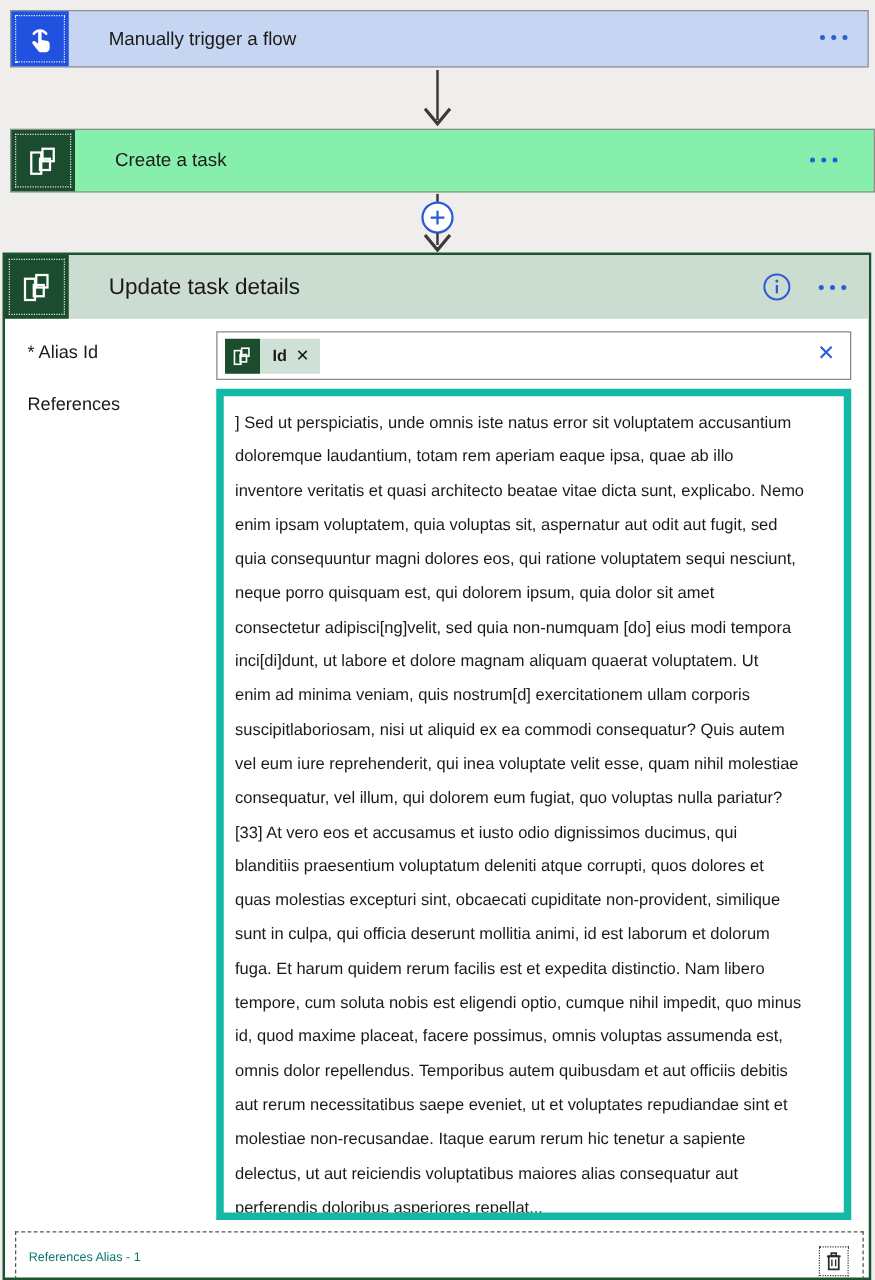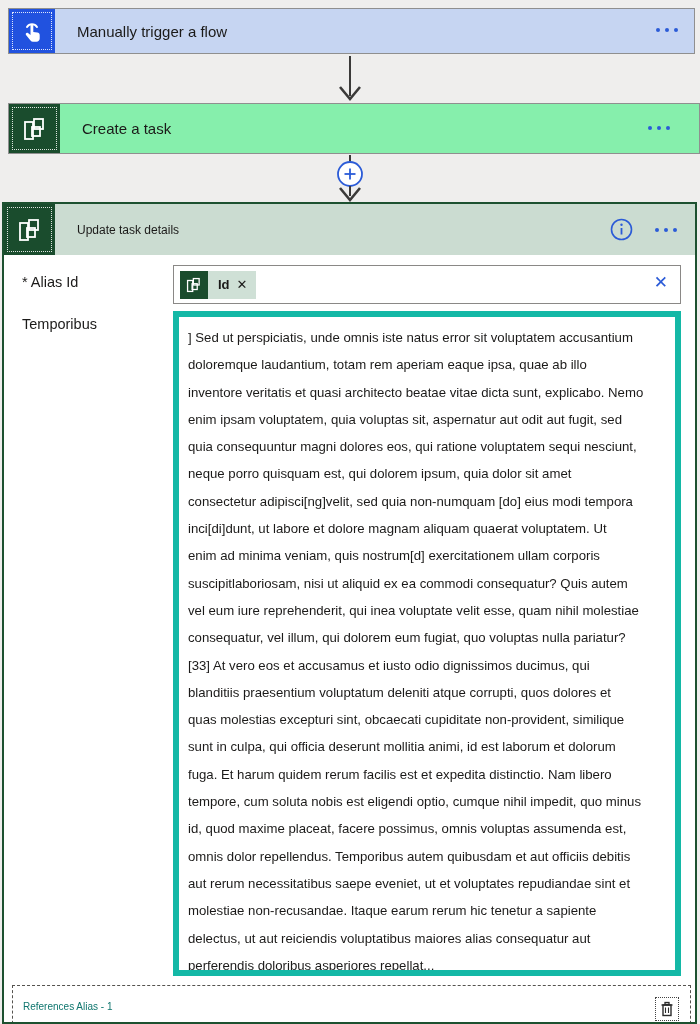--- a/index.html
+++ b/index.html
@@ -13,41 +13,41 @@
   
   .card{
     display:flex;align-items:center;
     background:#c6d5f2;border:1px solid #8f8f8f;
     box-sizing:border-box;
   }
   .icon-sq{
     flex:none;height:100%;display:flex;align-items:center;justify-content:center;
     outline:1px dotted rgba(255,255,255,.85);outline-offset:-4px;
   }
-  .card-title{padding-left:22px;font-size:15px;color:#1b1a19;}
+  .card-title{padding-left:32px;font-size:15px;color:#1b1a19;}
   .dots{display:flex;gap:5px;align-items:center;cursor:pointer;}
   .dots i{width:4px;height:4px;border-radius:50%;background:#2b5bd7;display:block;}
   
   #card-trigger{left:8px;top:8px;width:687px;height:46px;}
   #card-trigger .icon-sq{width:46px;background:#2152df;}
   
   #card-create{left:8px;top:103px;width:692px;height:51px;background:#86efac;}
   #card-create .icon-sq{width:51px;background:#1a4c2d;}
   
   svg.connector{display:block;}
   
   #card-update{
     left:2px;top:202px;width:695px;height:822px;
     background:#ffffff;border:2px solid #1d5130;box-sizing:border-box;overflow:hidden;
   }
   #card-update .header{
     display:flex;align-items:center;height:51px;background:#cbdcd1;position:relative;
   }
   #card-update .header .icon-sq{width:51px;height:51px;background:#1a4c2d;}
-  #card-update .header .card-title{font-size:12px;}
+  #card-update .header .card-title{font-size:18px;}
   #card-update .header .info-btn{position:absolute;right:62px;top:14px;cursor:pointer;}
   #card-update .header .dots{position:absolute;right:18px;top:26px;}
   .field-label{font-size:14.5px;color:#1b1a19;}
   #task-id-label{left:18px;top:70px;}
   #task-id-input{
     left:169px;top:61px;width:508px;height:39px;
     background:#fff;border:1px solid #8a8886;box-sizing:border-box;
     display:flex;align-items:center;padding-left:6px;position:absolute;
   }
   .token{display:flex;align-items:center;height:28px;cursor:pointer;text-align:center;}
@@ -160,21 +160,21 @@
         </svg>
       </div>
       <div class="tok-body">
         <span class="tok-label">Id</span>
         <span class="tok-x">✕</span>
       </div>
     </div>
     <span class="clear-x">✕</span>
   </div>
 
-  <div class="field-label abs" id="description-label">Temporibus</div>
+  <div class="field-label abs" id="description-label">References</div>
   <div id="description-box">] Sed ut perspiciatis, unde omnis iste natus error sit voluptatem accusantium
 doloremque laudantium, totam rem aperiam eaque ipsa, quae ab illo
 inventore veritatis et quasi architecto beatae vitae dicta sunt, explicabo. Nemo
 enim ipsam voluptatem, quia voluptas sit, aspernatur aut odit aut fugit, sed
 quia consequuntur magni dolores eos, qui ratione voluptatem sequi nesciunt,
 neque porro quisquam est, qui dolorem ipsum, quia dolor sit amet
 consectetur adipisci[ng]velit, sed quia non-numquam [do] eius modi tempora
 inci[di]dunt, ut labore et dolore magnam aliquam quaerat voluptatem. Ut
 enim ad minima veniam, quis nostrum[d] exercitationem ullam corporis
 suscipitlaboriosam, nisi ut aliquid ex ea commodi consequatur? Quis autem

